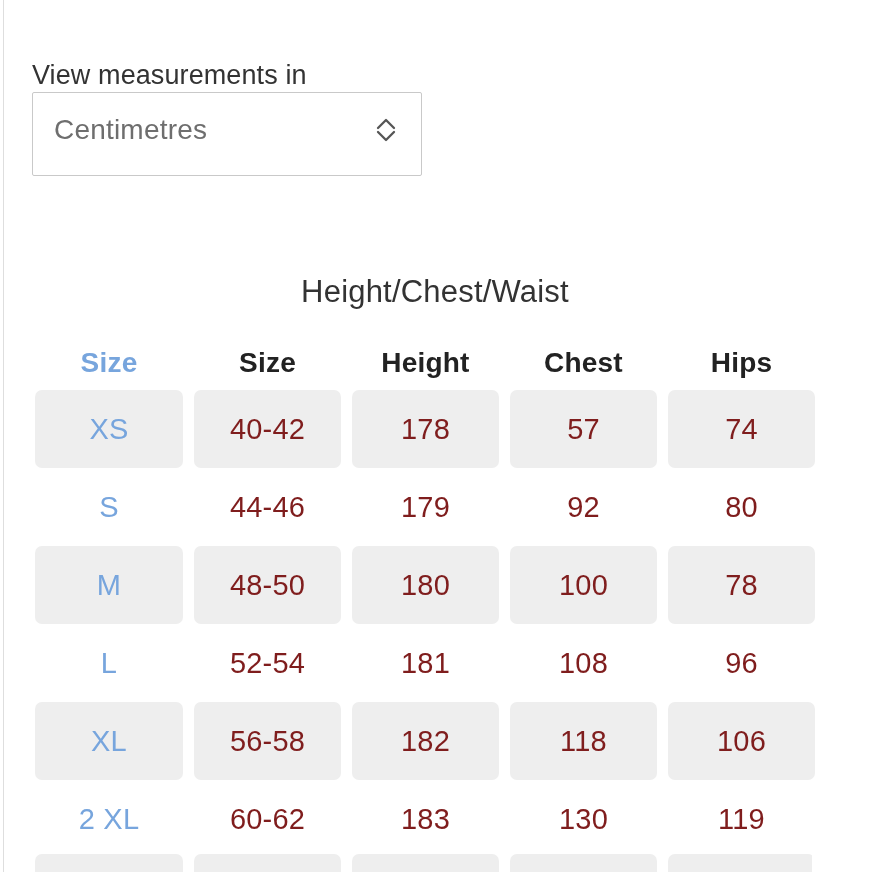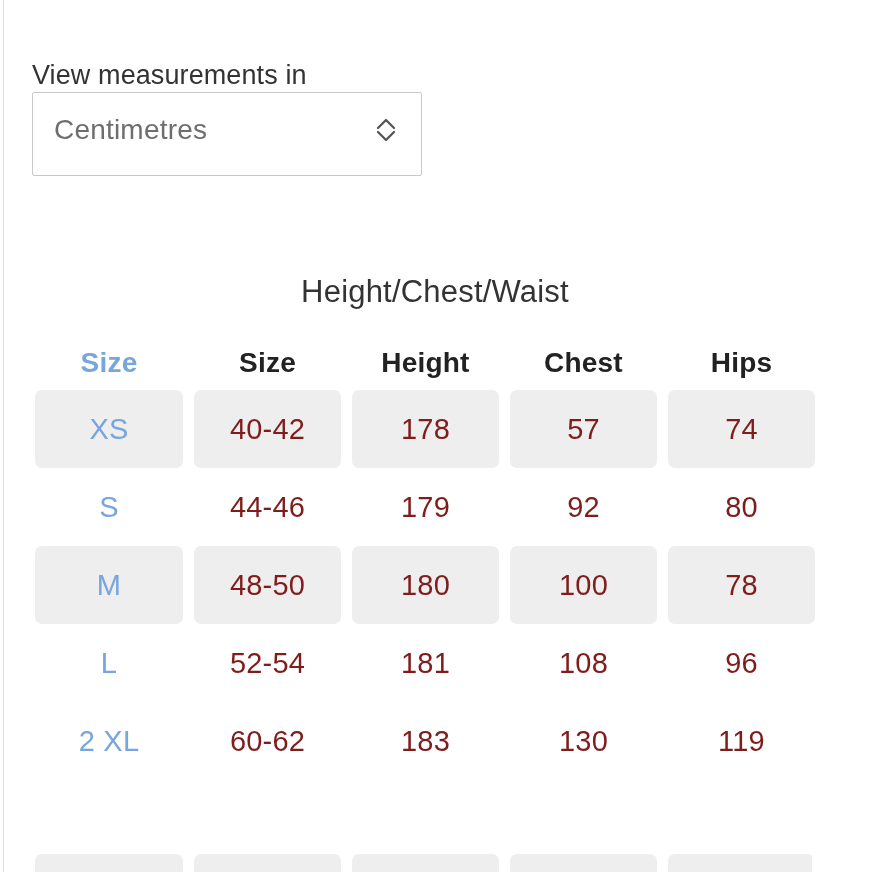--- a/index.html
+++ b/index.html
@@ -212,20 +212,27 @@
     </div>
 
     <div class="trow">
       <div class="tcell col0 size-col">L</div>
       <div class="tcell coln">52-54</div>
       <div class="tcell coln">181</div>
       <div class="tcell coln">108</div>
       <div class="tcell coln">96</div>
     </div>
 
+    <div class="trow shaded">
+      <div class="tcell col0 size-col">XL</div>
+      <div class="tcell coln">56-58</div>
+      <div class="tcell coln">182</div>
+      <div class="tcell coln">118</div>
+      <div class="tcell coln">106</div>
+    </div>
 
     <div class="trow">
       <div class="tcell col0 size-col">2 XL</div>
       <div class="tcell coln">60-62</div>
       <div class="tcell coln">183</div>
       <div class="tcell coln">130</div>
       <div class="tcell coln">119</div>
     </div>
   </div>
 

